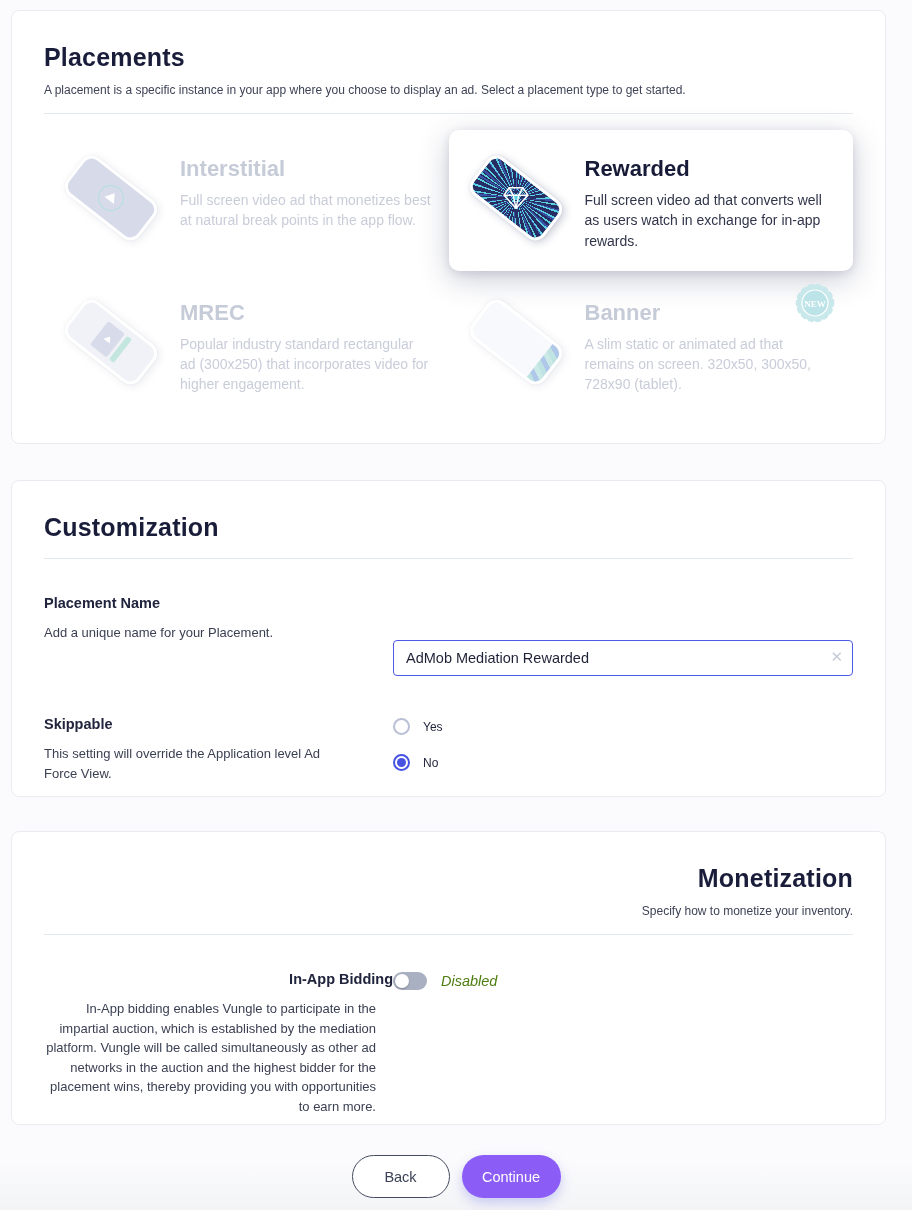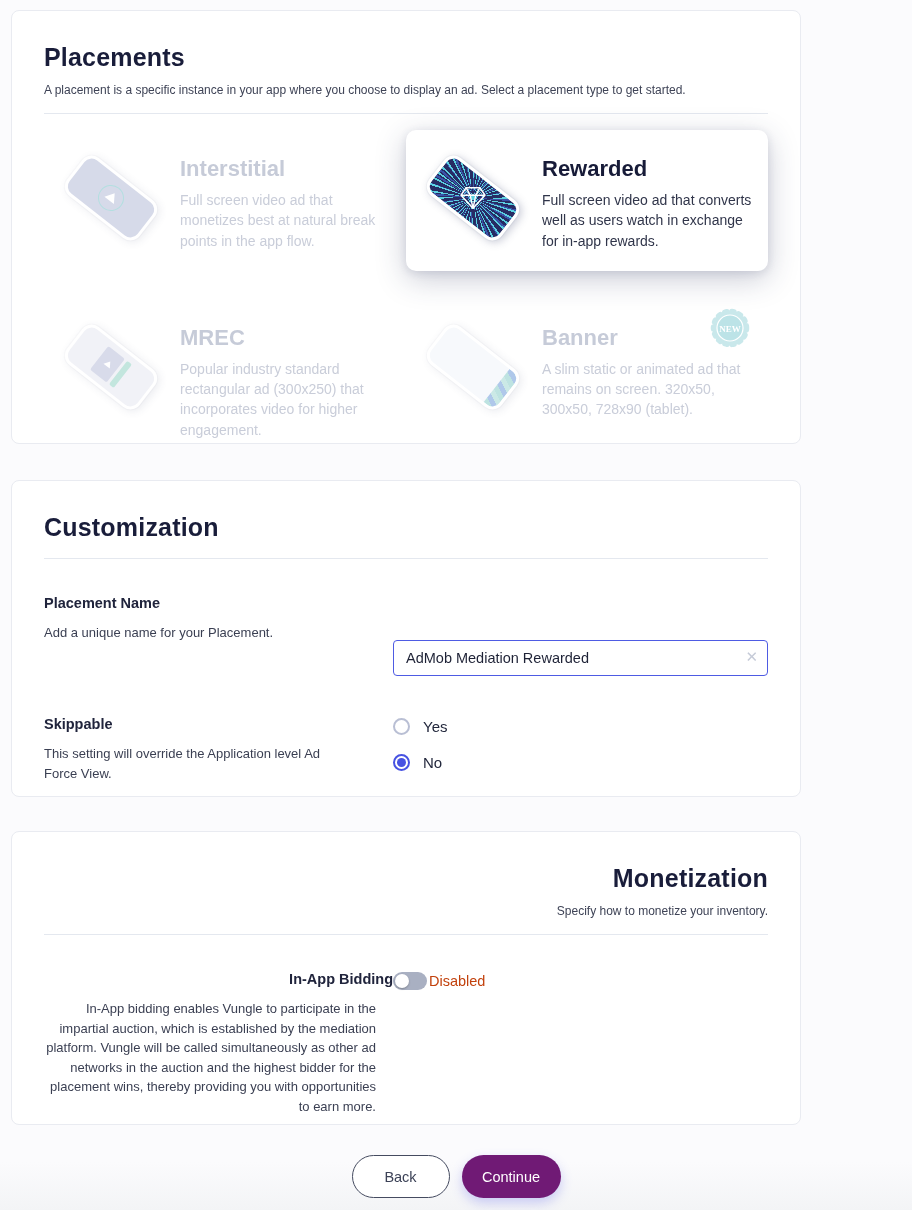--- a/index.html
+++ b/index.html
@@ -9,30 +9,30 @@
     font-family:"Liberation Sans", sans-serif;
     background:linear-gradient(#FBFBFD 96%, #F3F4F6);
     color:#22273C;
     overflow:hidden;
   }
   .card {
     background:#fff;
     border:1px solid #E9EBF1;
     border-radius:8px;
     margin-left:11px;
-    width:790px;
+    width:875px;
     padding:0 32px;
   }
   .card-title { font-size:25px; font-weight:700; color:#191D3A; padding-top:32px; letter-spacing:.2px; }
   .card-sub { font-size:12px; color:#3E4356; margin-top:11px; }
   .divider { border-bottom:1px solid #E4E8EF; margin-top:16px; }
 
   
   #placements { height:434px; margin-top:10px; }
-  .ptype-grid { display:grid; grid-template-columns:1fr 1fr; margin-top:16px; row-gap:28px; }
+  .ptype-grid { display:grid; grid-template-columns:1fr 1fr; margin-top:16px; row-gap:3px; }
   .ptype {
     display:flex; gap:18px; align-items:flex-start;
     padding:20px 16px; border-radius:10px; position:relative; cursor:pointer;
   }
   .ptype.selected {
     background:#fff;
     box-shadow:0 8px 30px rgba(45,52,90,.25), 0 2px 8px rgba(45,52,90,.12);
   }
   .ptype-title { font-size:22px; font-weight:700; margin-top:6px; }
   .ptype-desc { font-size:14px; line-height:1.45; margin-top:8px; max-width:252px; }
@@ -88,34 +88,34 @@
     padding:0 32px 0 12px; font-size:14.5px; color:#1E2236; outline:none;
     font-family:"Liberation Sans", sans-serif; background:#fff;
   }
   .clear-x { position:absolute; right:10px; top:9px; color:#C6CBD8; font-size:15px;
              line-height:1; cursor:pointer; }
   .radio-row { display:flex; align-items:center; margin-bottom:19px; cursor:pointer; }
   .radio { width:17px; height:17px; border-radius:50%; border:2px solid #B9BFD4;
            background:#fff; position:relative; flex:0 0 auto; }
   .radio.checked { border-color:#4752E2; }
   .radio.checked::after { content:""; position:absolute; inset:2px; border-radius:50%; background:#4752E2; }
-  .radio-label { font-size:15px; color:#22273C; margin-left:13px; }
+  .radio-label { font-size:12px; color:#22273C; margin-left:13px; }
   .toggle-row { display:flex; align-items:center; }
   .toggle { width:34px; height:18px; border-radius:9px; background:#A9B0C2;
             position:relative; cursor:pointer; flex:0 0 auto; }
   .toggle::after { content:""; position:absolute; left:2px; top:2px; width:14px; height:14px;
                    border-radius:50%; background:#fff; box-shadow:0 1px 2px rgba(0,0,0,.25); }
-  .toggle-label { font-size:14.5px; color:#c2410c; margin-left:2px; }
+  .toggle-label { font-size:14.5px; color:#4d7c0f; margin-left:14px;font-style:italic; }
 
   
   .footer { display:flex; justify-content:center; gap:12px; margin-top:30px; }
   .btn { height:43px; border-radius:22px; font-size:14.5px; cursor:pointer;
          font-family:"Liberation Sans", sans-serif; }
   .btn-back { width:98px; background:#fff; border:1px solid #454B60; color:#3C4257; }
-  .btn-continue { width:99px; background:#701a75; border:none; color:#fff;
+  .btn-continue { width:99px; background:#8b5cf6; border:none; color:#fff;
                   box-shadow:0 5px 12px rgba(86,89,232,.28); }
 </style>
 </head>
 <body>
 
 <section class="card" id="placements">
   <h1 class="card-title">Placements</h1>
   <p class="card-sub">A placement is a specific instance in your app where you choose to display an ad. Select a placement type to get started.</p>
   <div class="divider"></div>
 

